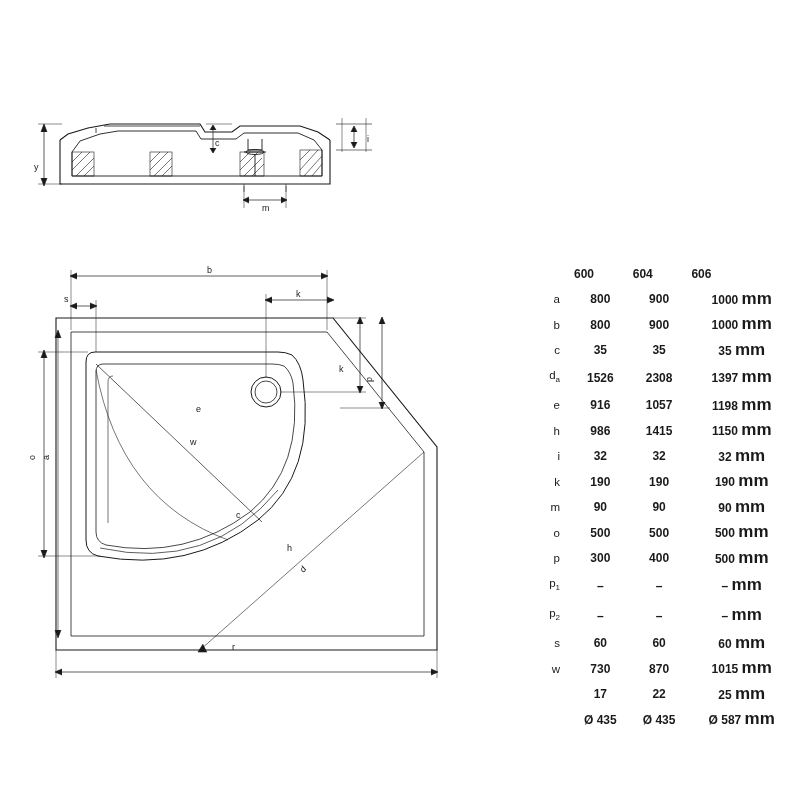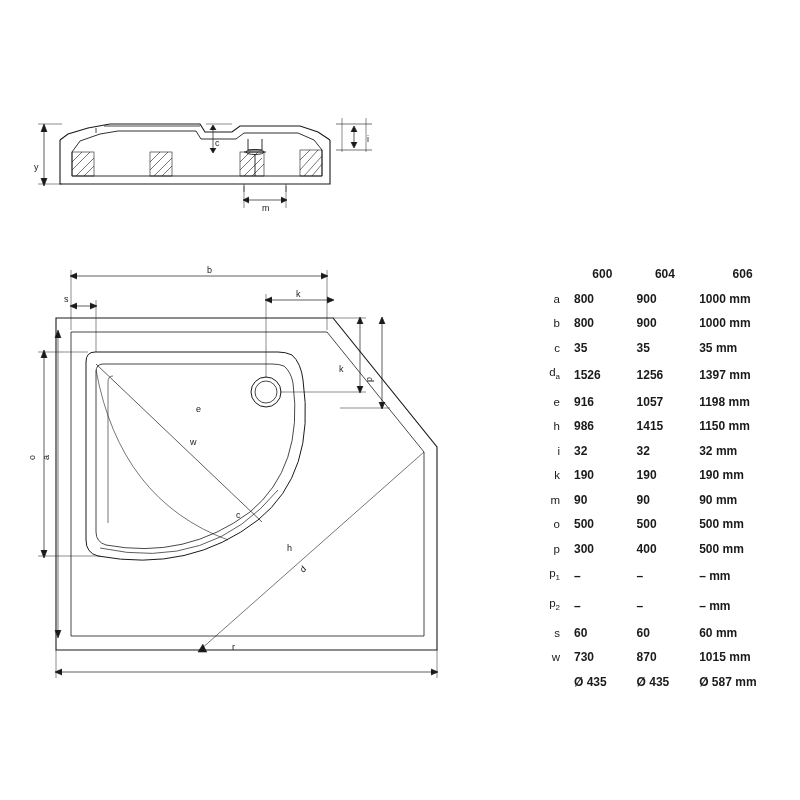--- a/index.html
+++ b/index.html
@@ -39,49 +39,49 @@
   .dim-table th, .dim-table td {
     padding: 0;
     height: 24.5px;
     line-height: 24.5px;
     vertical-align: middle;
     white-space: nowrap;
   }
   .dim-table th.col-head {
     font-weight: bold;
     font-size: 12px;
-    text-align: center;
+    text-align: left;
     padding-right: 6px;
   }
   .dim-table th.sym-head {
     width: 44px;
   }
   .dim-table td.sym {
     width: 44px;
     text-align: right;
     padding-right: 14px;
     font-size: 11.5px;
     font-weight: normal;
   }
   .dim-table td.val {
-    text-align: left;
+    text-align: center;
     padding-right: 6px;
     font-weight: bold;
     font-size: 12px;
   }
   .dim-table td.val.last {
     padding-right: 0;
   }
   .sub {
     font-size: 8px;
     vertical-align: sub;
   }
   .unit {
     font-weight: bold;
-    font-size: 12px;
+    font-size: 17px;
   }
 </style>
 </head>
 <body>
 
 <div id="page">
 
   <svg class="drawing" viewBox="0 0 800 800">
     <g stroke="#1a1a1a" fill="none" stroke-width="1">
 
@@ -269,21 +269,21 @@
         </tr>
         <tr>
           <td class="sym">c</td>
           <td class="val">35</td>
           <td class="val">35</td>
           <td class="val last">35 <span class="unit">mm</span></td>
         </tr>
         <tr>
           <td class="sym">d<span class="sub">a</span></td>
           <td class="val">1526</td>
-          <td class="val">1256</td>
+          <td class="val">2308</td>
           <td class="val last">1397 <span class="unit">mm</span></td>
         </tr>
         <tr>
           <td class="sym">e</td>
           <td class="val">916</td>
           <td class="val">1057</td>
           <td class="val last">1198 <span class="unit">mm</span></td>
         </tr>
         <tr>
           <td class="sym">h</td>
@@ -340,20 +340,26 @@
           <td class="val last">60 <span class="unit">mm</span></td>
         </tr>
         <tr>
           <td class="sym">w</td>
           <td class="val">730</td>
           <td class="val">870</td>
           <td class="val last">1015 <span class="unit">mm</span></td>
         </tr>
         <tr>
           <td class="sym"></td>
+          <td class="val">17</td>
+          <td class="val">22</td>
+          <td class="val last">25 <span class="unit">mm</span></td>
+        </tr>
+        <tr>
+          <td class="sym"></td>
           <td class="val">Ø 435</td>
           <td class="val">Ø 435</td>
           <td class="val last">Ø 587 <span class="unit">mm</span></td>
         </tr>
       </tbody>
   </table>
 
 </div>
 
 </body></html>

